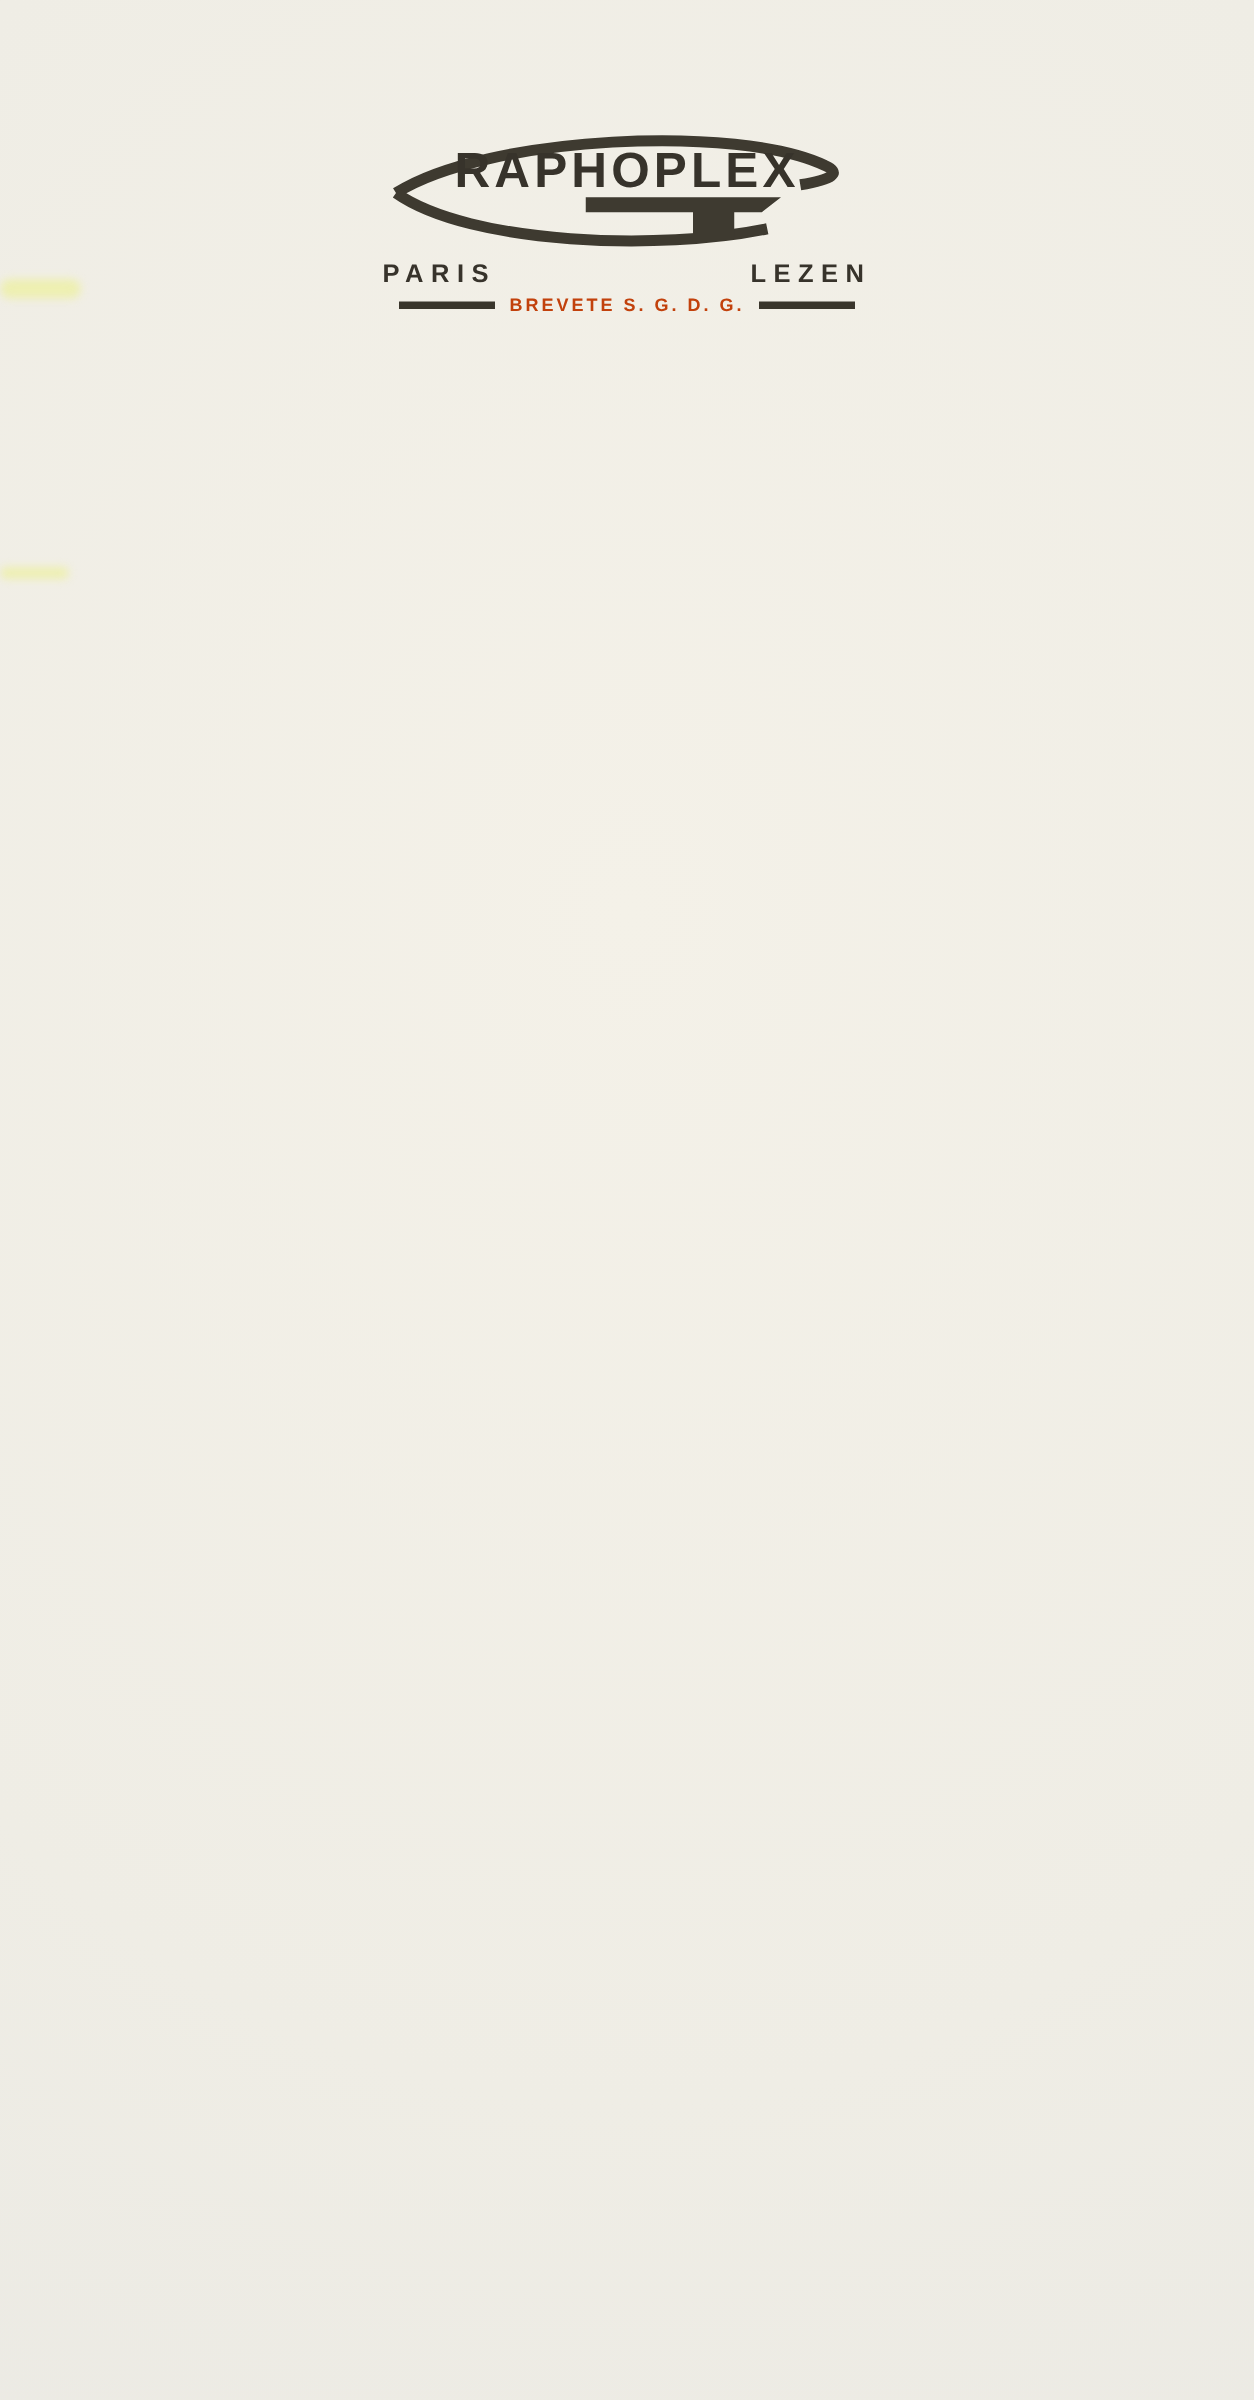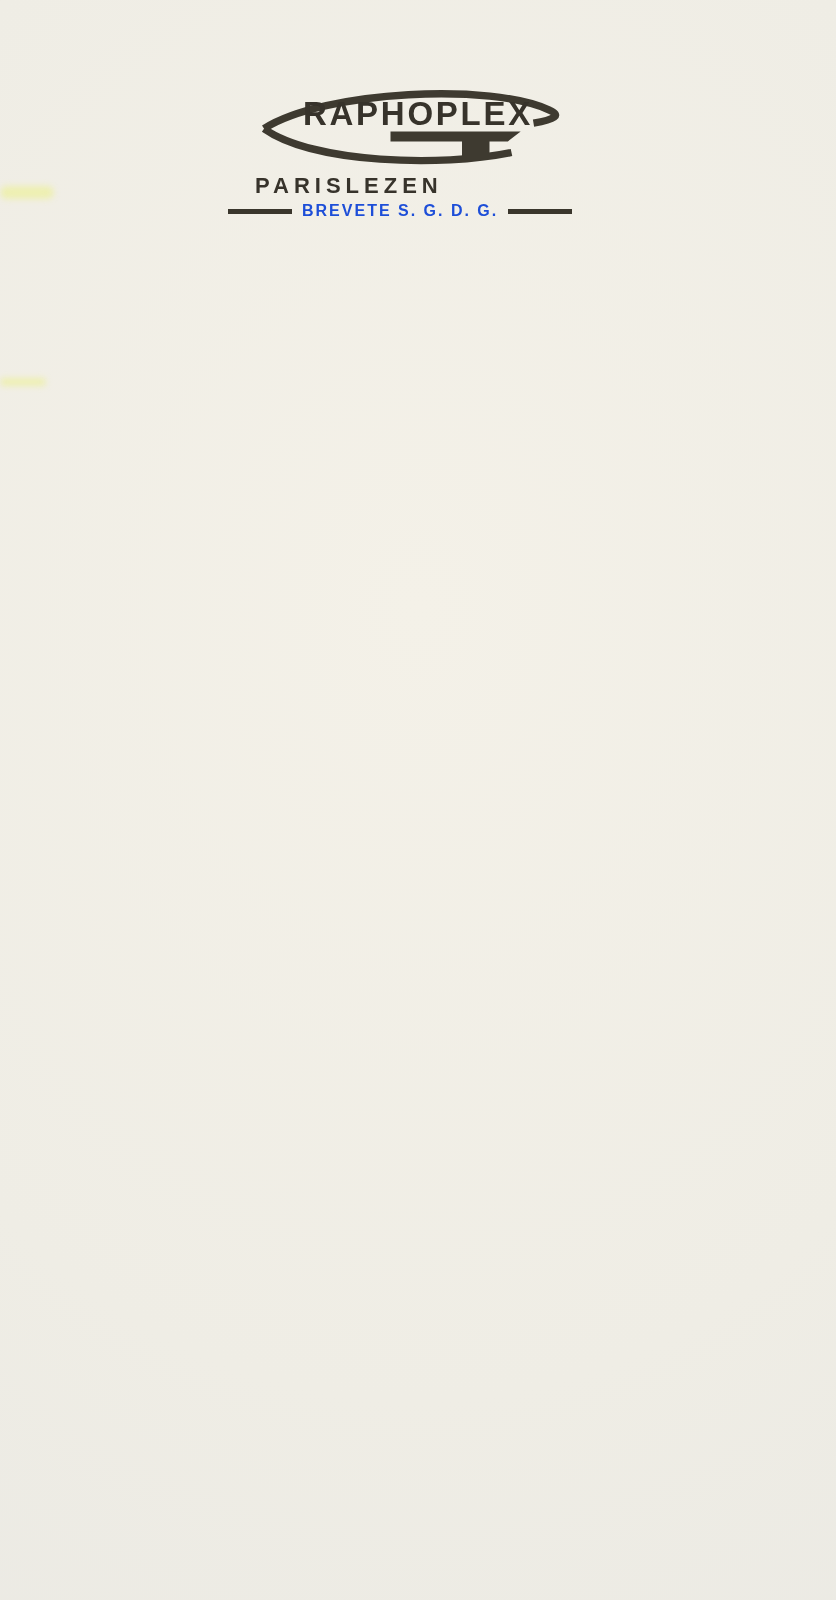--- a/index.html
+++ b/index.html
@@ -6,22 +6,22 @@
   html,body{margin:0;padding:0}
   body{width:836px;height:1600px;overflow:hidden;position:relative;
        font-family:"Liberation Sans",sans-serif;font-weight:700;color:#3c382e;background:#e9e8e4}
   .paper{position:absolute;inset:0;background:radial-gradient(140% 90% at 50% 38%, #f4f1e8 0%, #efede5 55%, #e9e8e3 100%)}
   .mark{position:absolute;background:#edf0a0;filter:blur(3px);opacity:.75}
   .m1{left:0;top:186px;width:54px;height:13px;border-radius:8px}
   .m2{left:0;top:378px;width:46px;height:8px;border-radius:6px}
 
   .hd{padding-top:78px;text-align:center;position:relative}
   .logo{display:block;margin:0 auto;width:330px;height:94px}
-  .pf{width:326px;margin:1px auto 0;display:flex;justify-content:flex-start;font-size:22px;letter-spacing:5px;color:#37332b}
-  .brev{width:380px;margin:3px auto 0;display:flex;align-items:center;justify-content:flex-start;gap:10px;font-size:16px;letter-spacing:2px;color:#1d4ed8}
+  .pf{width:326px;margin:1px auto 0;display:flex;justify-content:space-between;font-size:17px;letter-spacing:5px;color:#37332b}
+  .brev{width:380px;margin:3px auto 0;display:flex;align-items:center;justify-content:center;gap:10px;font-size:12px;letter-spacing:2px;color:#c2410c}
   .bar{height:5px;width:64px;background:#3a362c}
 
   .title{margin-top:18px;text-align:center;font-size:27px;letter-spacing:.5px;word-spacing:9px;line-height:1.32;color:#34302a}
   .models{margin:8px 0 0 190px;font-size:15px;line-height:1.45;word-spacing:2px;color:#3a362c}
 
   .notice{margin:13px 66px 0;border:3px solid #33302a;padding:8px 16px 10px}
   .nt{text-align:center;font-size:13.5px;margin-bottom:5px}
   .nitem{display:flex;font-size:12.5px;line-height:1.45}
   .nn{width:26px;flex:none}
   .nx{flex:1;text-align:justify}

